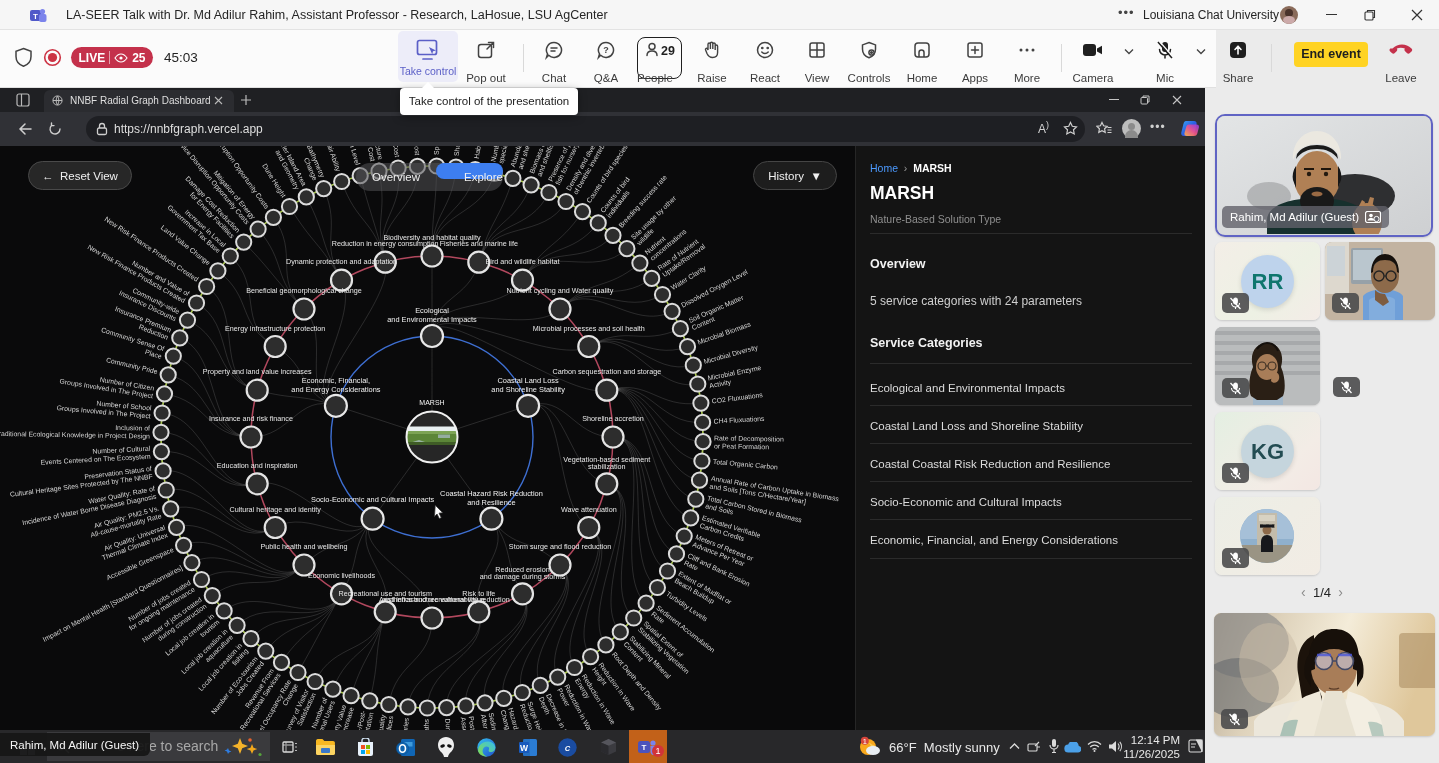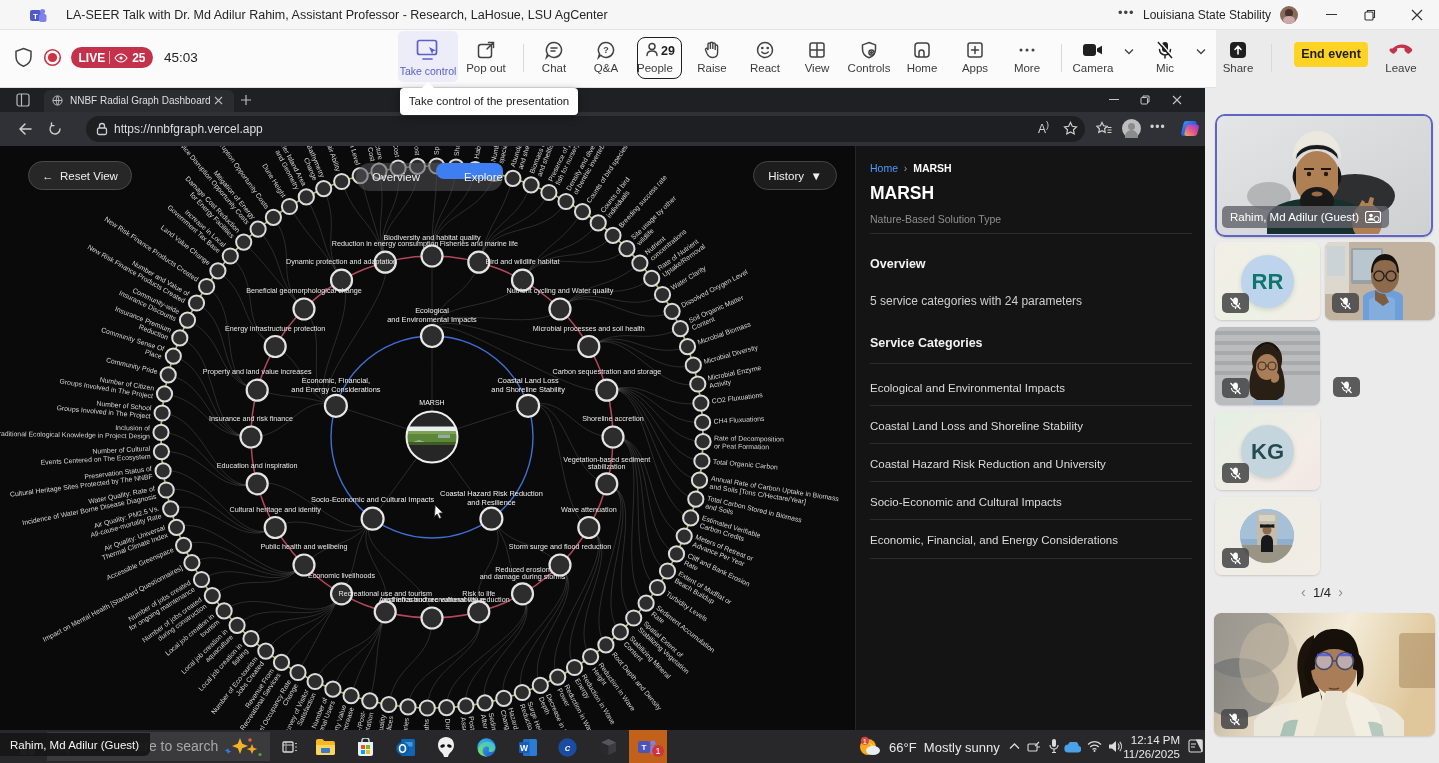--- a/index.html
+++ b/index.html
@@ -2,21 +2,21 @@
 <html><head><meta charset="utf-8">
 <style>
 *{margin:0;padding:0;box-sizing:border-box}
 html,body{width:1439px;height:763px;overflow:hidden;background:#ebebeb;font-family:"Liberation Sans",sans-serif}
 #titlebar{position:absolute;left:0;top:0;width:1439px;height:30px;background:#f6f6f6;border-bottom:1px solid #e3e3e3}
 #titlebar .ttl{position:absolute;left:66px;top:8px;font-size:12.5px;color:#252525}
 #titlebar .org{position:absolute;left:1143px;top:8px;font-size:12px;color:#252525}
 #titlebar .dots{position:absolute;left:1118px;top:5px;font-size:13px;color:#444;letter-spacing:1px}
 #toolbar{position:absolute;left:0;top:30px;width:1216px;height:58px;background:#fbfbfb;border-bottom:1px solid #e0e0e0}
 .tbtn{position:absolute;top:10px;width:56px;text-align:center}
-.tbtn .lbl{font-size:11.5px;color:#3b3b3b;margin-top:2px}
+.tbtn .lbl{font-size:11.5px;color:#3b3b3b;margin-top:12px}
 .tbtn svg{display:block;margin:0 auto}
 .vdiv{position:absolute;top:14px;height:28px;width:1px;background:#d9d9d9}
 #livepill{position:absolute;left:71px;top:17px;width:82px;height:21px;background:#c4314b;border-radius:11px;color:#fff;display:flex;align-items:center;justify-content:center;font-size:12px;font-weight:bold;gap:4px}
 #timer{position:absolute;left:164px;top:20px;font-size:13.5px;color:#242424}
 #takectl{position:absolute;left:398px;top:1px;width:60px;height:51px;background:#ededf9;border-radius:5px}
 #endevent{position:absolute;left:1294px;top:12px;width:74px;height:25px;background:#ffd323;border-radius:4px;font-size:12.5px;font-weight:bold;color:#1f1f1f;text-align:center;line-height:25px}
 #tabbar{position:absolute;left:0;top:88px;width:1397px;height:24px;background:#1f2023}
 #tab{position:absolute;left:44px;top:2px;width:190px;height:22px;background:#2b2c30;border-radius:6px 6px 0 0;color:#dfdfdf;font-size:10px;line-height:22px;padding-left:26px}
 #urlrow{position:absolute;left:0;top:112px;width:1205px;height:34px;background:#303136}
 #urlpill{position:absolute;left:86px;top:4px;width:999px;height:26px;background:#1e1f23;border-radius:13px;color:#dfdfdf;font-size:12px;line-height:26px;padding-left:28px}
@@ -51,21 +51,21 @@
 <body>
 <div id="titlebar">
  <svg style="position:absolute;left:30px;top:7px" width="17" height="17" viewBox="0 0 17 17">
       <rect x="0" y="3" width="11" height="11" rx="2" fill="#5059c9"></rect>
       <circle cx="12.5" cy="4.5" r="2.6" fill="#7b83eb"></circle>
       <rect x="9" y="7" width="7.5" height="8" rx="2" fill="#7b83eb"></rect>
       <text x="5.5" y="11.5" font-size="8" fill="#fff" text-anchor="middle" font-family="Liberation Sans,sans-serif" font-weight="bold">T</text>
     </svg>
  <div class="ttl">LA-SEER Talk with Dr. Md Adilur Rahim, Assistant Professor - Research, LaHosue, LSU AgCenter</div>
  <div class="dots">•••</div>
- <div class="org">Louisiana State Stability</div>
+ <div class="org">Louisiana Chat University</div>
  <div style="position:absolute;left:1280px;top:6px;width:18px;height:18px;border-radius:50%;background:#8a6b5a;overflow:hidden">
       <div style="position:absolute;left:5px;top:3px;width:8px;height:8px;border-radius:50%;background:#4a332b"></div>
       <div style="position:absolute;left:3px;top:10px;width:12px;height:8px;border-radius:50%;background:#caa"></div>
     </div>
  <div style="position:absolute;left:1326px;top:14px;width:11px;height:1.4px;background:#333"></div>
  <svg style="position:absolute;left:1364px;top:9px" width="12" height="12" viewBox="0 0 12 12" fill="none" stroke="#333" stroke-width="1.1">
       <rect x="1" y="3" width="8" height="8" rx="1"></rect>
       <path d="M3.5 3V1.5h7v7H9"></path>
     </svg>
  <svg style="position:absolute;left:1411px;top:9px" width="12" height="12" viewBox="0 0 12 12" stroke="#333" stroke-width="1.2">
@@ -689,21 +689,21 @@
  <div class="sub">Nature-Based Solution Type</div>
  <div class="hr" style="top:87px"></div>
  <div class="h2" style="top:111px">Overview</div>
  <div class="txt" style="top:148px">5 service categories with 24 parameters</div>
  <div class="h2" style="top:190px">Service Categories</div>
  <div class="hr" style="top:217px"></div>
  <div class="item" style="top:236px">Ecological and Environmental Impacts</div>
  <div class="hr" style="top:259px"></div>
  <div class="item" style="top:274px">Coastal Land Loss and Shoreline Stability</div>
  <div class="hr" style="top:297px"></div>
- <div class="item" style="top:312px">Coastal Hazard Risk Reduction and University</div>
+ <div class="item" style="top:312px">Coastal Coastal Risk Reduction and Resilience</div>
  <div class="hr" style="top:335px"></div>
  <div class="item" style="top:350px">Socio-Economic and Cultural Impacts</div>
  <div class="hr" style="top:373px"></div>
  <div class="item" style="top:388px">Economic, Financial, and Energy Considerations</div>
  <div class="hr" style="top:412px"></div>
 </div>
 <div class="gbtn" id="resetv">←&nbsp; Reset View</div>
 <div class="gbtn" id="ovexp">
     <div class="ov">Overview</div>
     <div class="ex">Explore</div>

